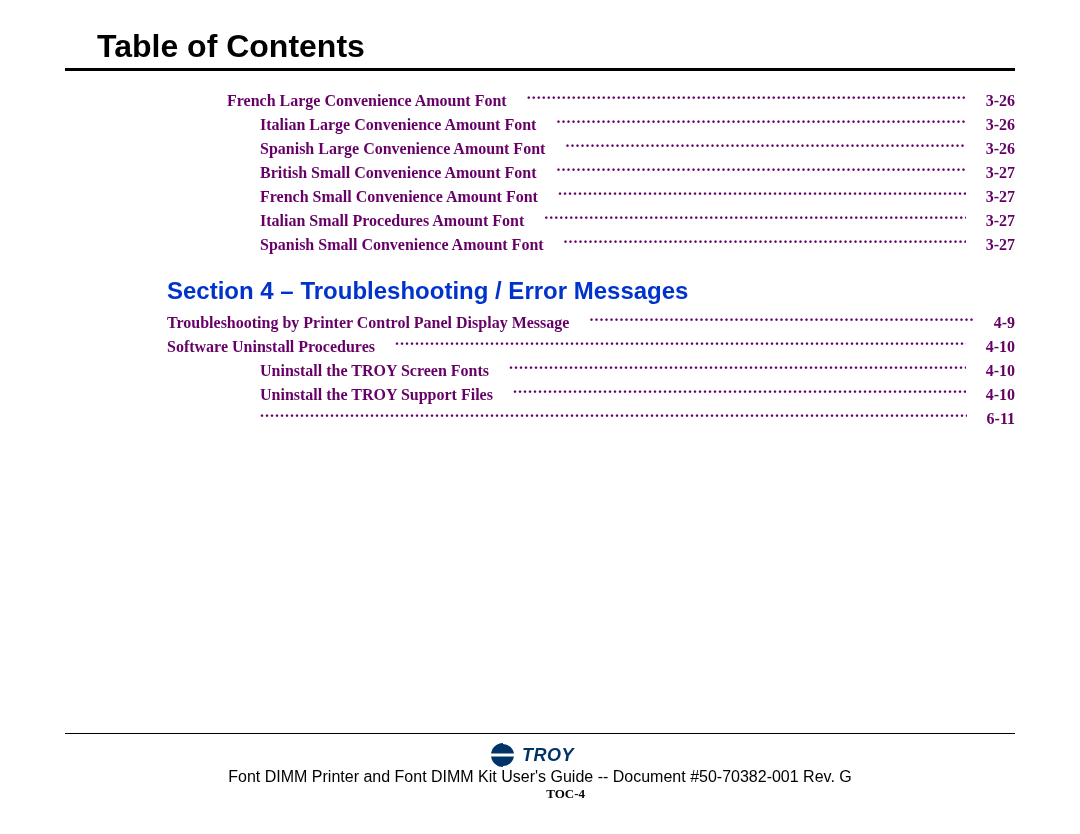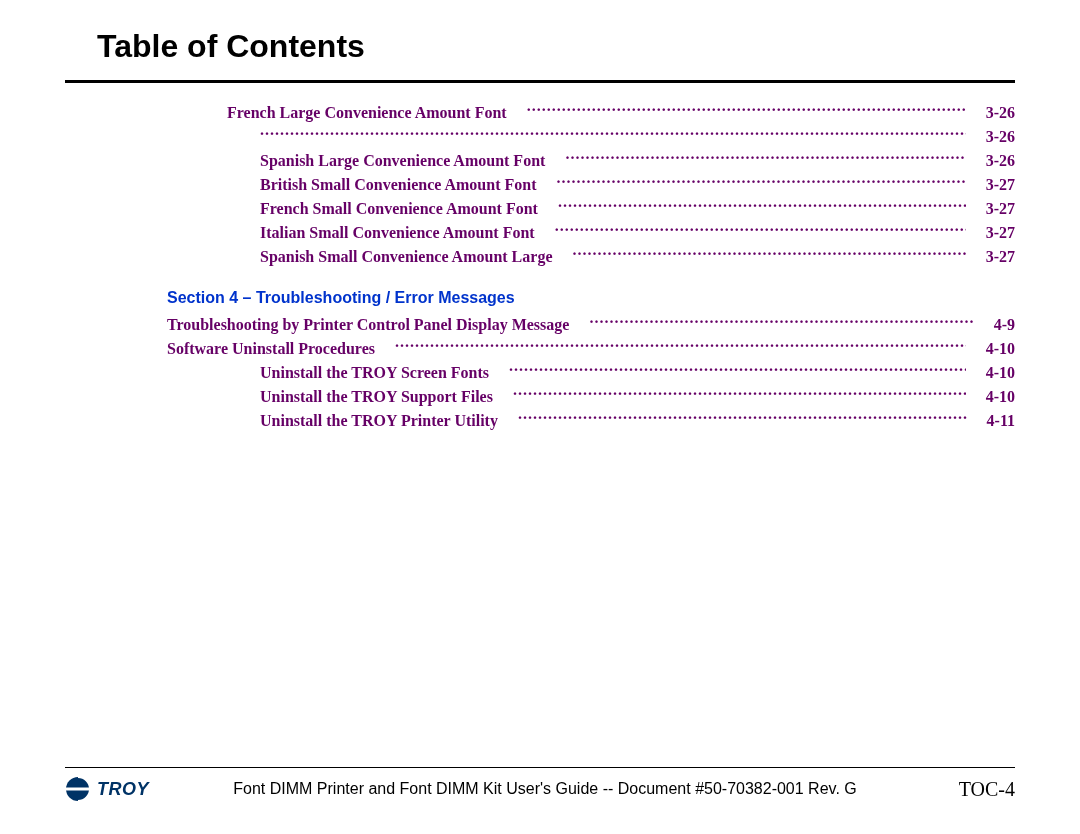--- a/index.html
+++ b/index.html
@@ -14,21 +14,21 @@
   }
   .page {
     position: absolute;
     top: 28px;
     left: 65px;
     right: 65px;
     bottom: 20px;
   }
   .title-wrap {
     border-bottom: 3px solid #000;
-    padding-bottom: 15px;
+    padding-bottom: 3px;
     margin-bottom: 18px;
   }
   .title {
     font-family: Arial, Helvetica, sans-serif;
     font-size: 32px;
     font-weight: 700;
     padding-left: 32px;
   }
   .toc-group-a {
     padding-left: 162px;
@@ -64,47 +64,48 @@
     position: absolute;
     left: 0; bottom: 0;
     letter-spacing: 1px;
     color: inherit;
   }
   .toc-page { flex: 0 0 auto; text-align: right; }
   .section-heading {
     font-family: Arial, Helvetica, sans-serif;
     color: #0033cc;
     font-weight: 700;
-    font-size: 16px;
+    font-size: 24px;
     padding-left: 102px;
     margin-top: 20px;
     margin-bottom: 6px;
   }
   .footer {
     position: absolute;
     left: 65px; right: 65px;
     bottom: 32px;
   }
   .footer-rule { border-top: 1.5px solid #000; margin-bottom: 8px; }
   .footer-row {
     display: flex;
     align-items: center;
     justify-content: space-between;
+    flex-direction: column;
   }
   .footer-center {
     flex: 1;
     text-align: center;
     font-family: Arial, Helvetica, sans-serif;
     font-size: 16px;
     color: #000;
   }
   .footer-right {
     font-family: "Times New Roman", Times, serif;
-    font-size: 20px;
-    font-weight: 400;
+    font-size: 13px;
+    font-weight: 700;
     min-width: 90px;
     text-align: right;
   }
   .logo {
     display: flex;
     align-items: center;
     gap: 6px;
     min-width: 100px;
   }
   .logo-mark {
@@ -129,45 +130,46 @@
   <div class="title-wrap">
     <div class="title">Table of Contents</div>
   </div>
 
   <div class="toc-line toc-group-a">
     <span class="toc-text">French Large Convenience Amount Font</span>
     <span class="toc-dots"></span>
     <span class="toc-page">3-26</span>
   </div>
   <div class="toc-line toc-group-b">
+    <span class="toc-text">Italian Large Convenience Amount Font</span>
     <span class="toc-dots"></span>
     <span class="toc-page">3-26</span>
   </div>
   <div class="toc-line toc-group-b">
     <span class="toc-text">Spanish Large Convenience Amount Font</span>
     <span class="toc-dots"></span>
     <span class="toc-page">3-26</span>
   </div>
   <div class="toc-line toc-group-b">
     <span class="toc-text">British Small Convenience Amount Font</span>
     <span class="toc-dots"></span>
     <span class="toc-page">3-27</span>
   </div>
   <div class="toc-line toc-group-b">
     <span class="toc-text">French Small Convenience Amount Font</span>
     <span class="toc-dots"></span>
     <span class="toc-page">3-27</span>
   </div>
   <div class="toc-line toc-group-b">
-    <span class="toc-text">Italian Small Convenience Amount Font</span>
-    <span class="toc-dots"></span>
-    <span class="toc-page">3-27</span>
-  </div>
-  <div class="toc-line toc-group-b">
-    <span class="toc-text">Spanish Small Convenience Amount Large</span>
+    <span class="toc-text">Italian Small Procedures Amount Font</span>
+    <span class="toc-dots"></span>
+    <span class="toc-page">3-27</span>
+  </div>
+  <div class="toc-line toc-group-b">
+    <span class="toc-text">Spanish Small Convenience Amount Font</span>
     <span class="toc-dots"></span>
     <span class="toc-page">3-27</span>
   </div>
 
   <div class="section-heading">Section 4 – Troubleshooting / Error Messages</div>
 
   <div class="toc-line toc-group-c">
     <span class="toc-text">Troubleshooting by Printer Control Panel Display Message</span>
     <span class="toc-dots"></span>
     <span class="toc-page">4-9</span>
@@ -181,23 +183,22 @@
     <span class="toc-text">Uninstall the TROY Screen Fonts</span>
     <span class="toc-dots"></span>
     <span class="toc-page">4-10</span>
   </div>
   <div class="toc-line toc-group-b">
     <span class="toc-text">Uninstall the TROY Support Files</span>
     <span class="toc-dots"></span>
     <span class="toc-page">4-10</span>
   </div>
   <div class="toc-line toc-group-b">
-    <span class="toc-text">Uninstall the TROY Printer Utility</span>
-    <span class="toc-dots"></span>
-    <span class="toc-page">4-11</span>
+    <span class="toc-dots"></span>
+    <span class="toc-page">6-11</span>
   </div>
 
 </div>
 
 <div class="footer">
   <div class="footer-rule"></div>
   <div class="footer-row">
     <div class="logo">
       <span class="logo-mark">
         <svg viewBox="0 0 26 26" width="26" height="26">

